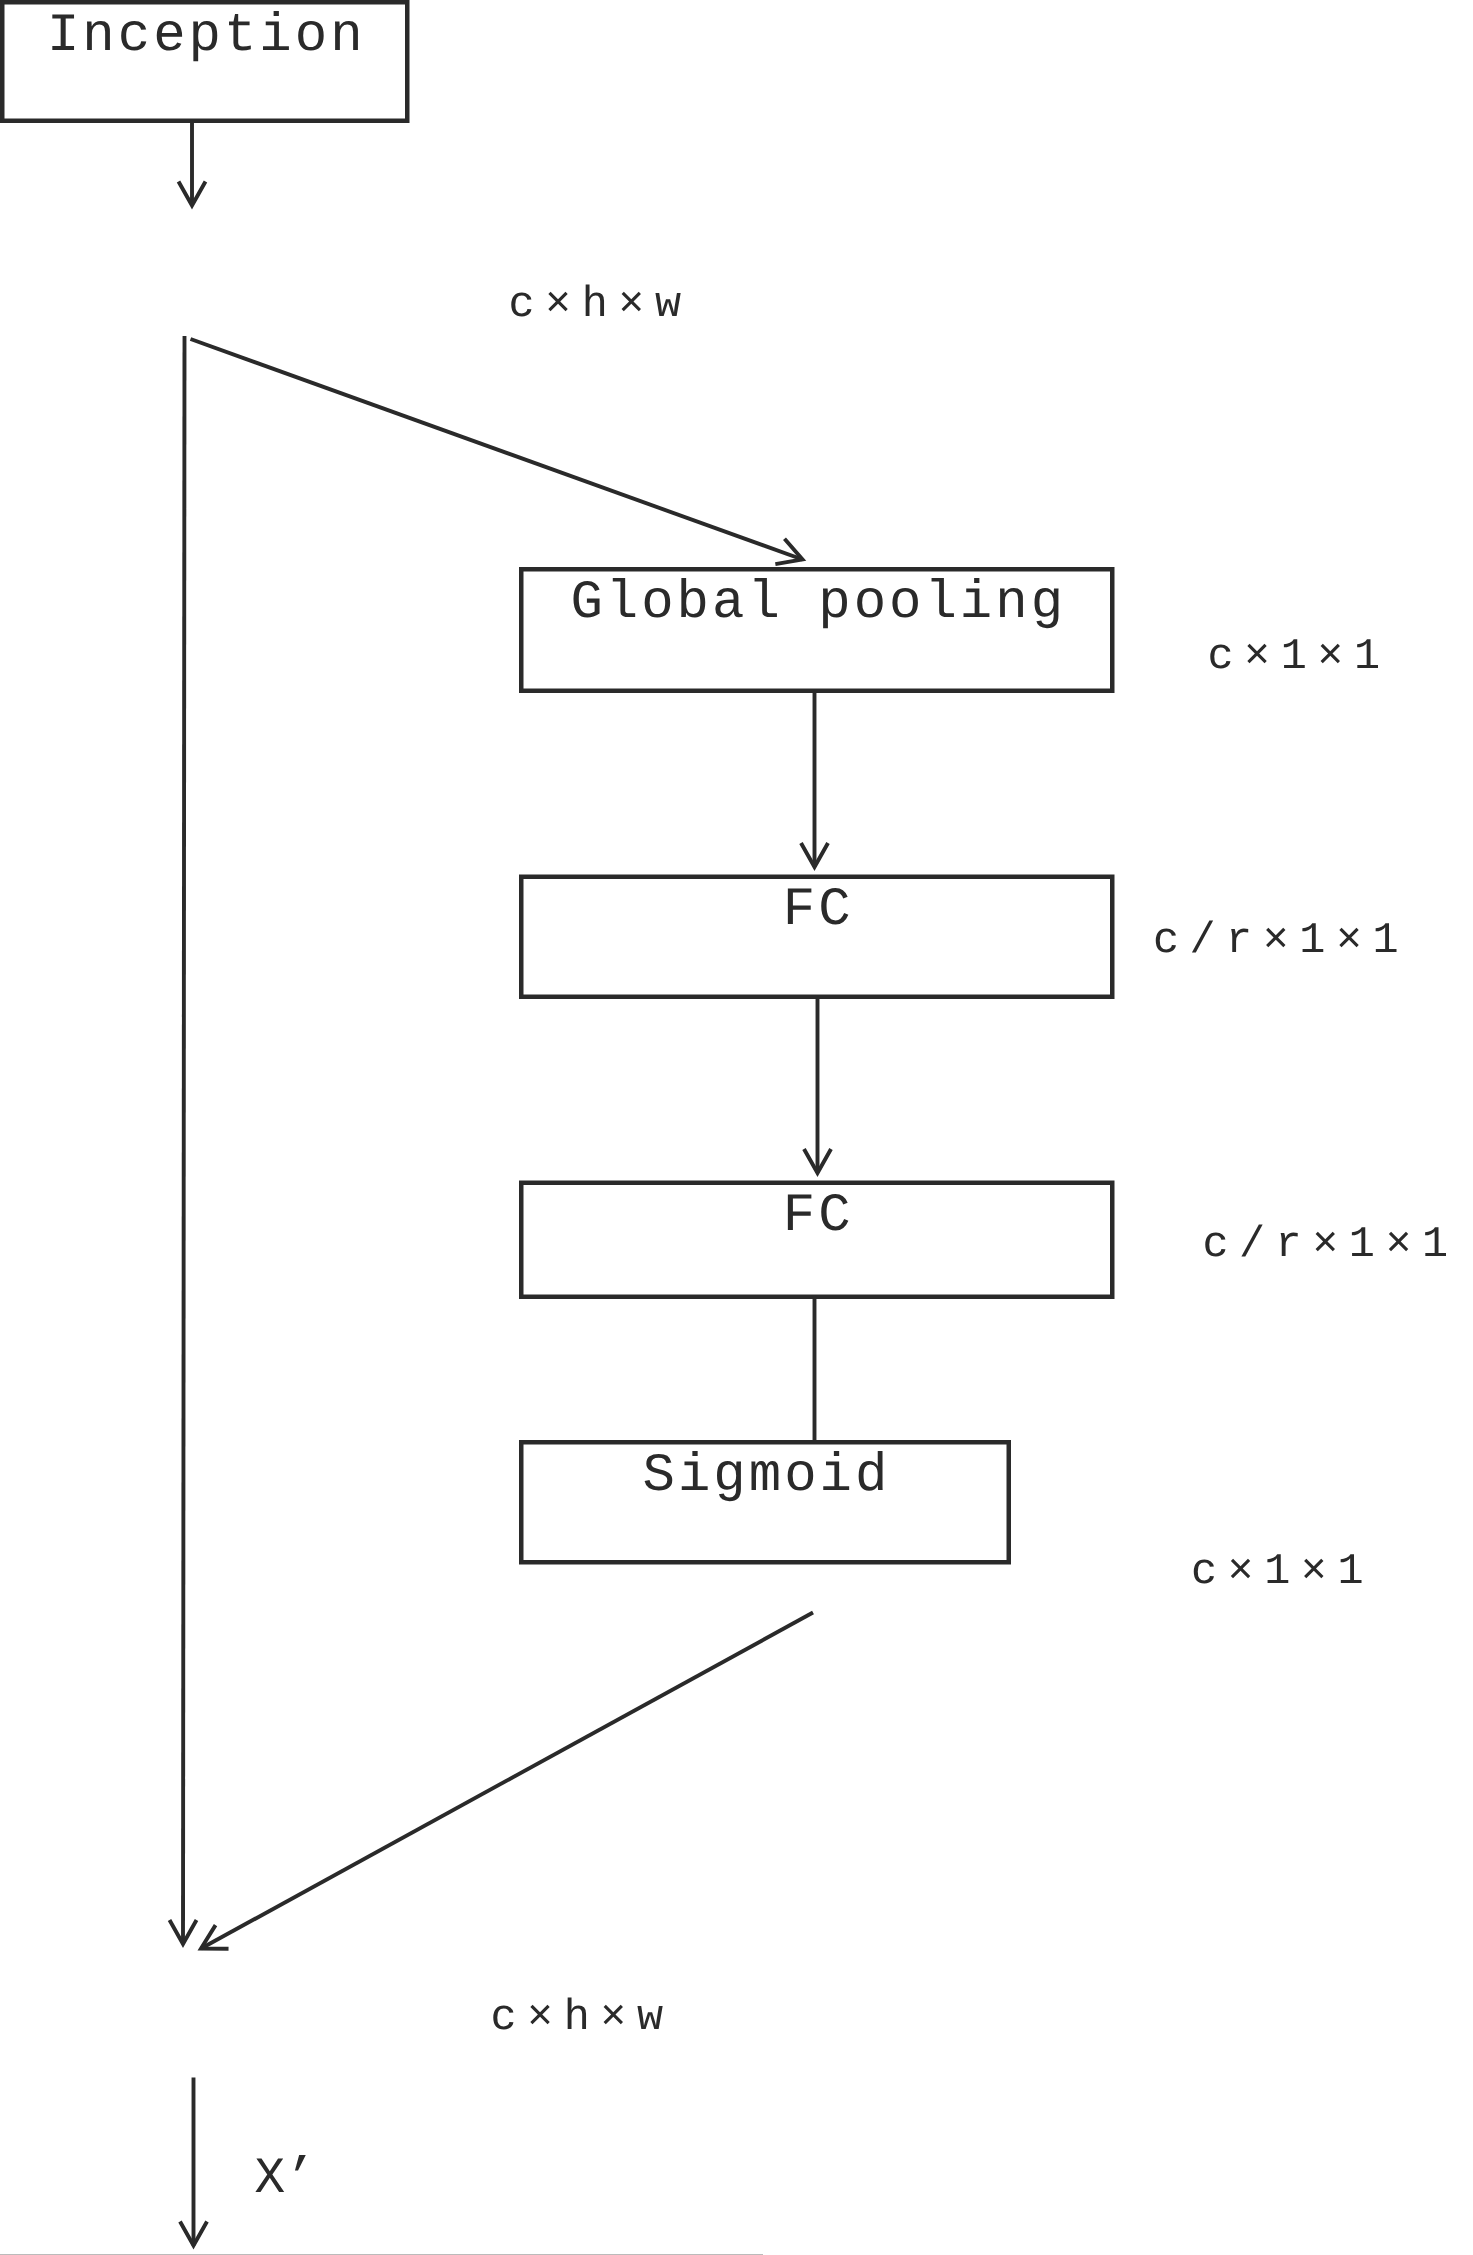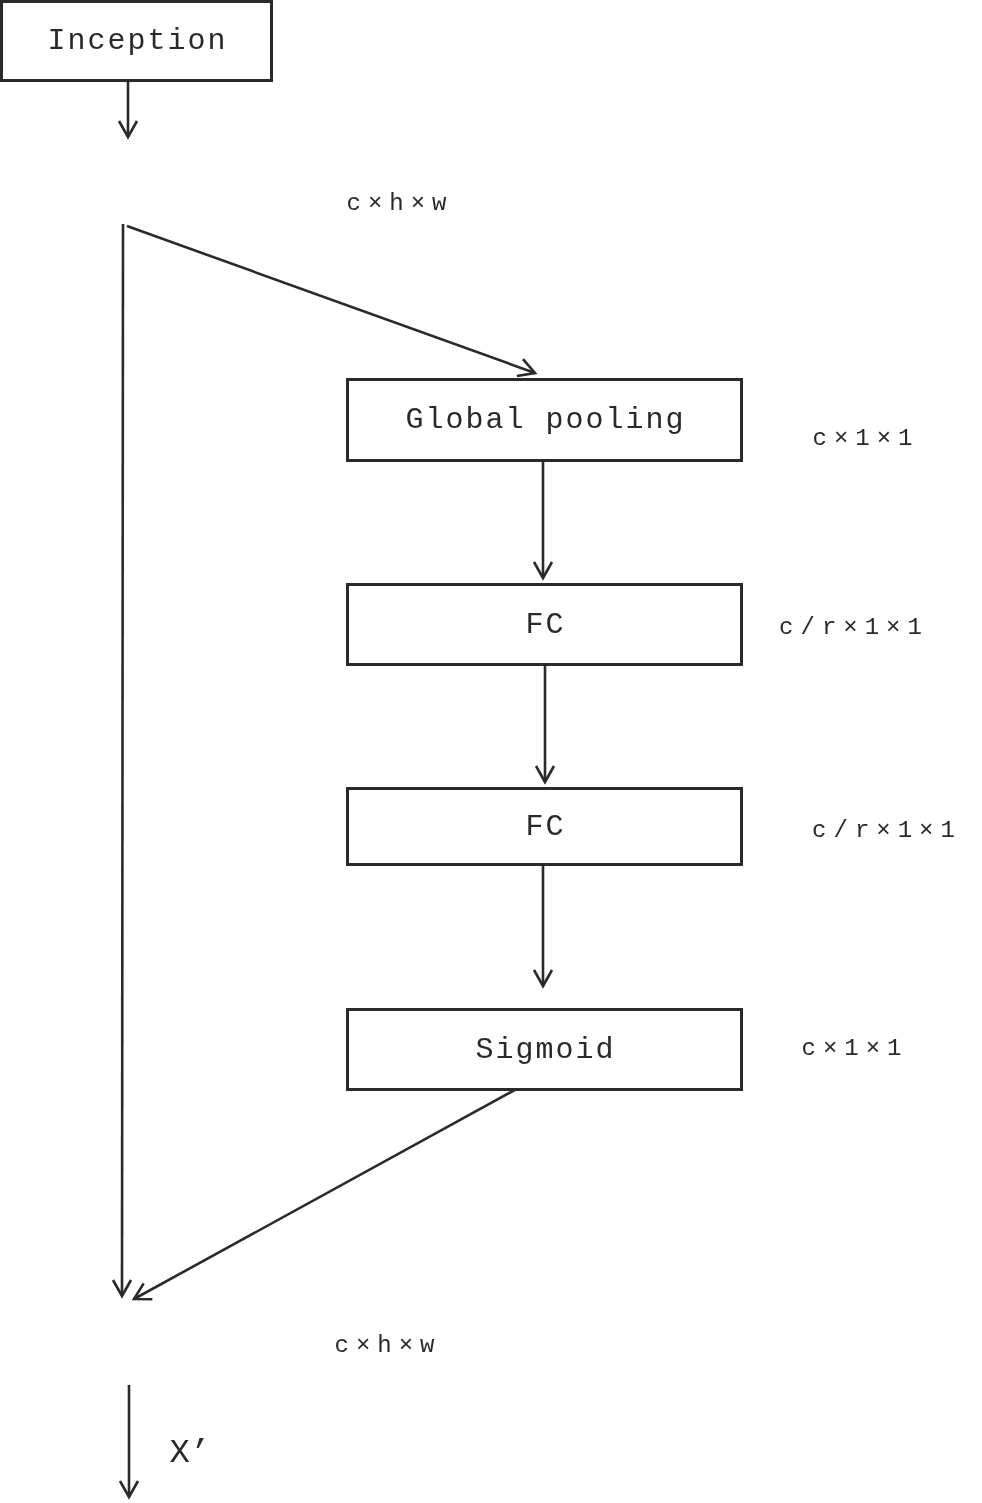--- a/index.html
+++ b/index.html
@@ -11,43 +11,43 @@
     overflow:hidden;
     font-family:"Liberation Mono", monospace;
     color:var(--ink);
   }
   #wires { position:absolute; left:0; top:0; width:982px; height:1503px; }
   .node {
     position:absolute;
     box-sizing:border-box;
     border:3px solid var(--ink);
     background:var(--bg);
-    display:flex; align-items:center; justify-content:center;
-    font-size:30px; letter-spacing:2px;
+    display:flex; align-items:flex-start; justify-content:center;
+    font-size:36px; letter-spacing:2px;
     white-space:nowrap;
   }
   .node span { transform:translateX(1px); }
   .dim {
     position:absolute;
     transform:translate(-50%,-50%);
-    font-size:24px; letter-spacing:7px;
+    font-size:29px; letter-spacing:7px;
     white-space:nowrap;
   }
   .wirelabel {
     position:absolute;
     transform:translate(-50%,-50%);
     font-size:34px;
     white-space:nowrap;
   }
   
   #box-inception { left:0;   top:142;  width:273px; height:82px; }
   #box-gpool     { left:346px; top:378px;  width:397px; height:84px; }
   #box-fc1       { left:346px; top:583px;  width:397px; height:83px; }
   #box-fc2       { left:346px; top:787px;  width:397px; height:79px; }
-  #box-sigmoid   { left:346px; top:1008px;  width:397px; height:83px; }
+  #box-sigmoid   { left:346px; top:960px;  width:328px; height:83px; }
   #box-scale     { left:0;   top:1301px; width:272px; height:84px; }
   #box-inception, #box-gpool, #box-fc1, #box-fc2, #box-sigmoid, #box-scale { position:absolute; }
   #dim-inception { left:400px; top:203px; }
   #dim-gpool     { left:866px; top:438px; }
   #dim-fc1       { left:854px; top:627px; }
   #dim-fc2       { left:887px; top:830px; }
   #dim-sigmoid   { left:855px; top:1048px; }
   #dim-scale     { left:388px; top:1345px; }
   #label-input   { left:202px; top:71px; }
   #label-output  { left:190px; top:1453px; }

